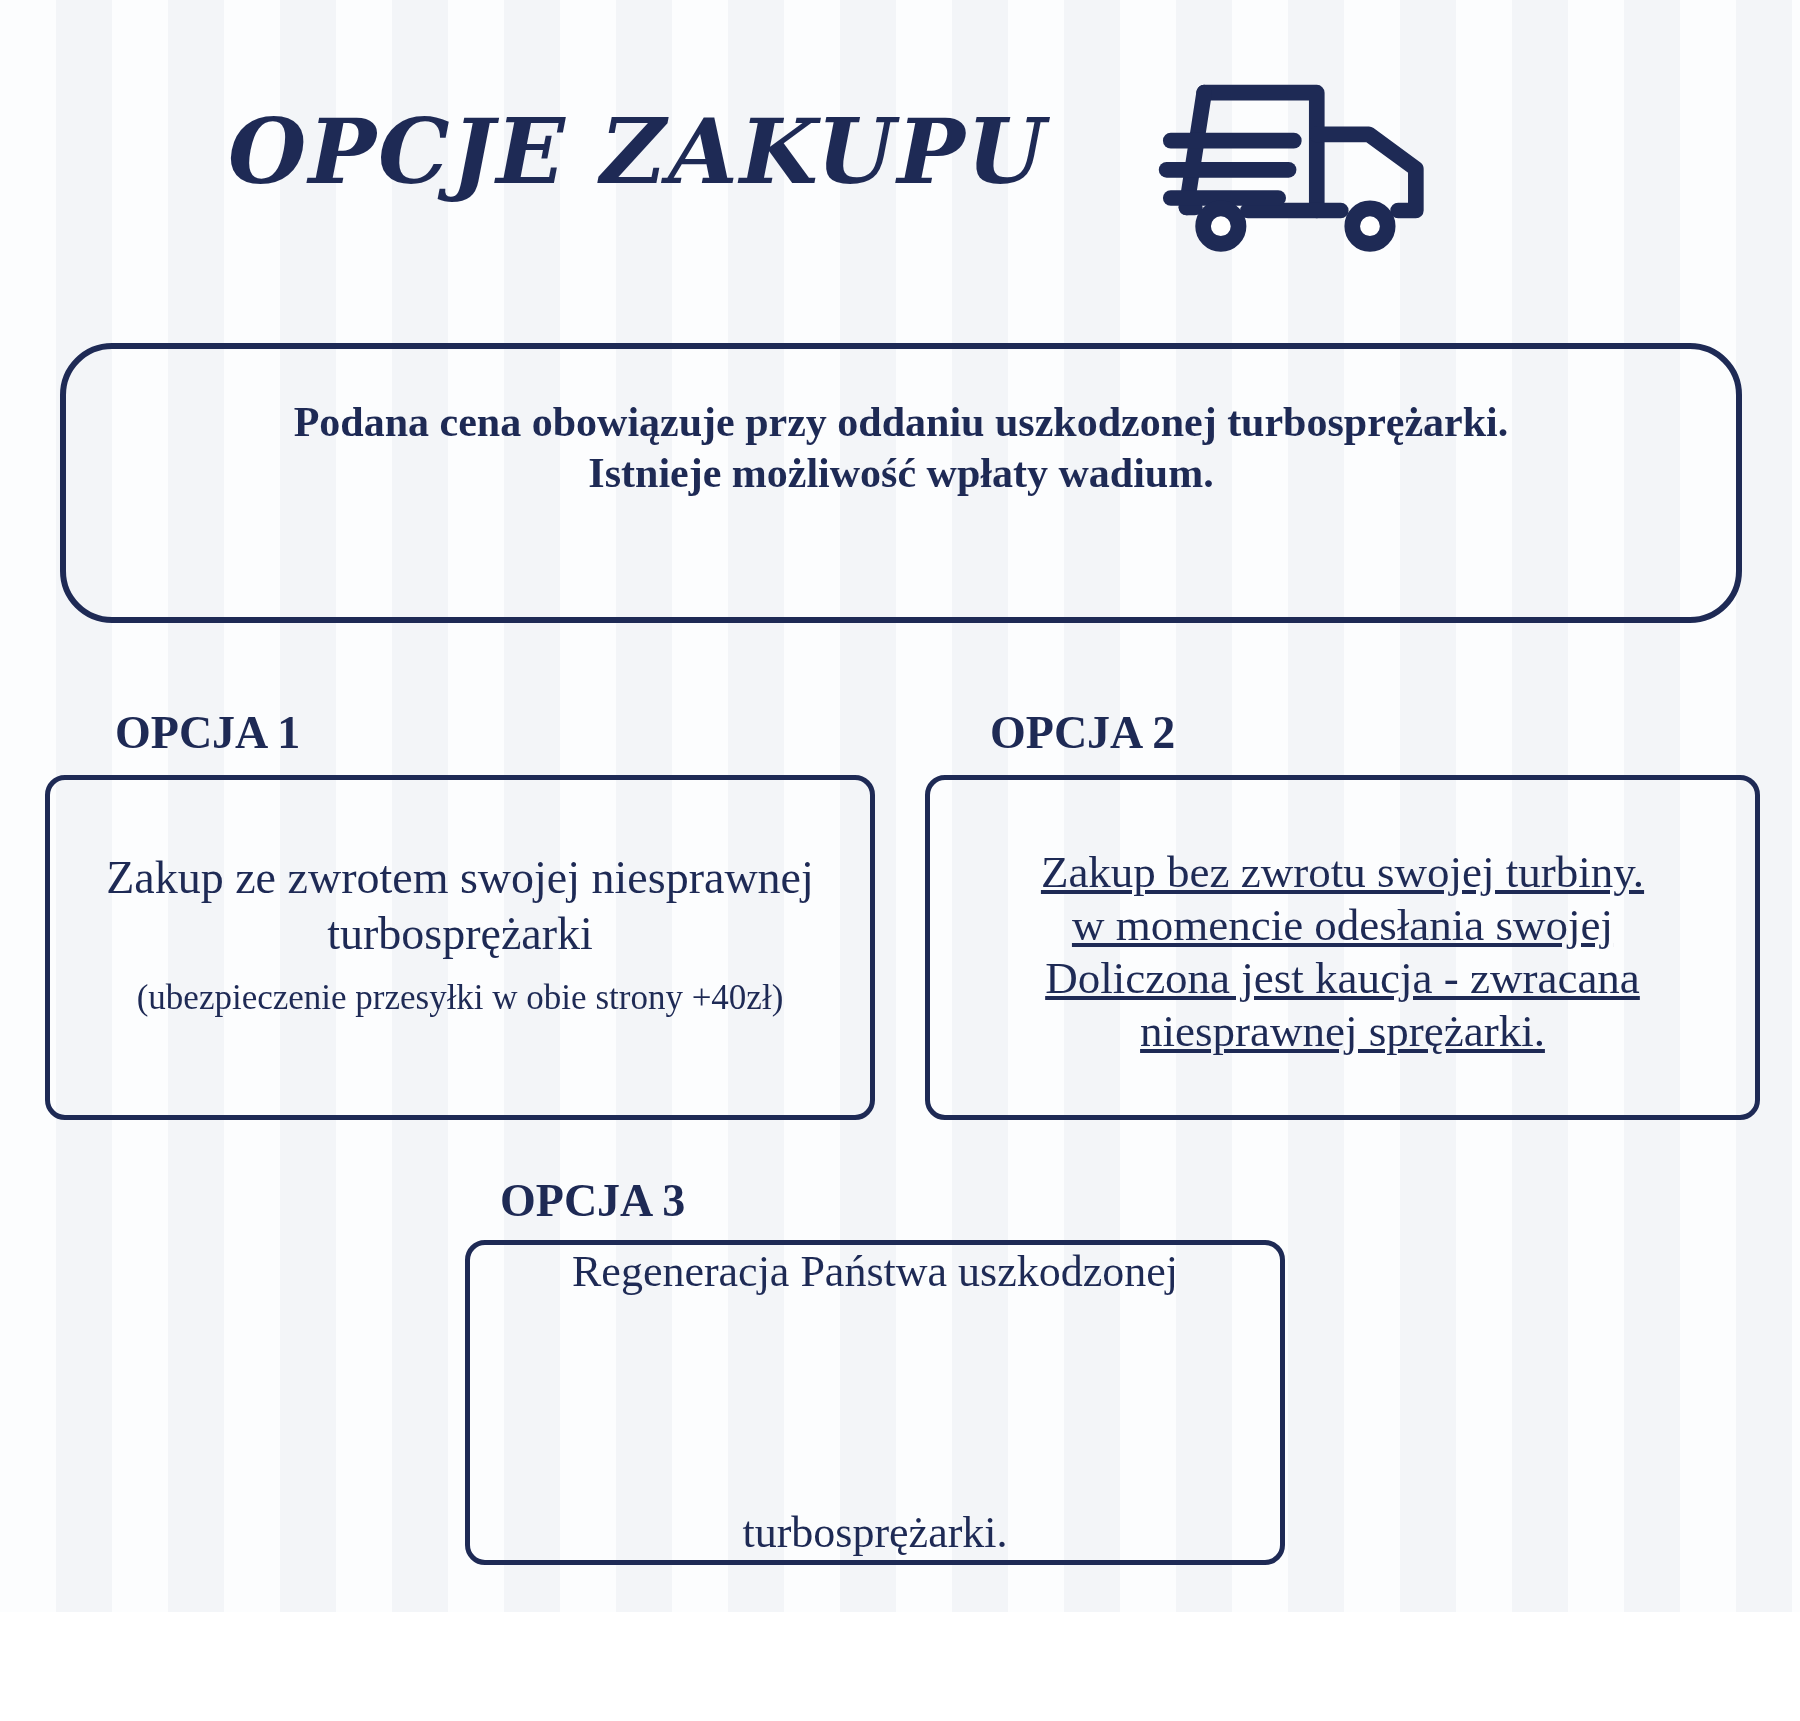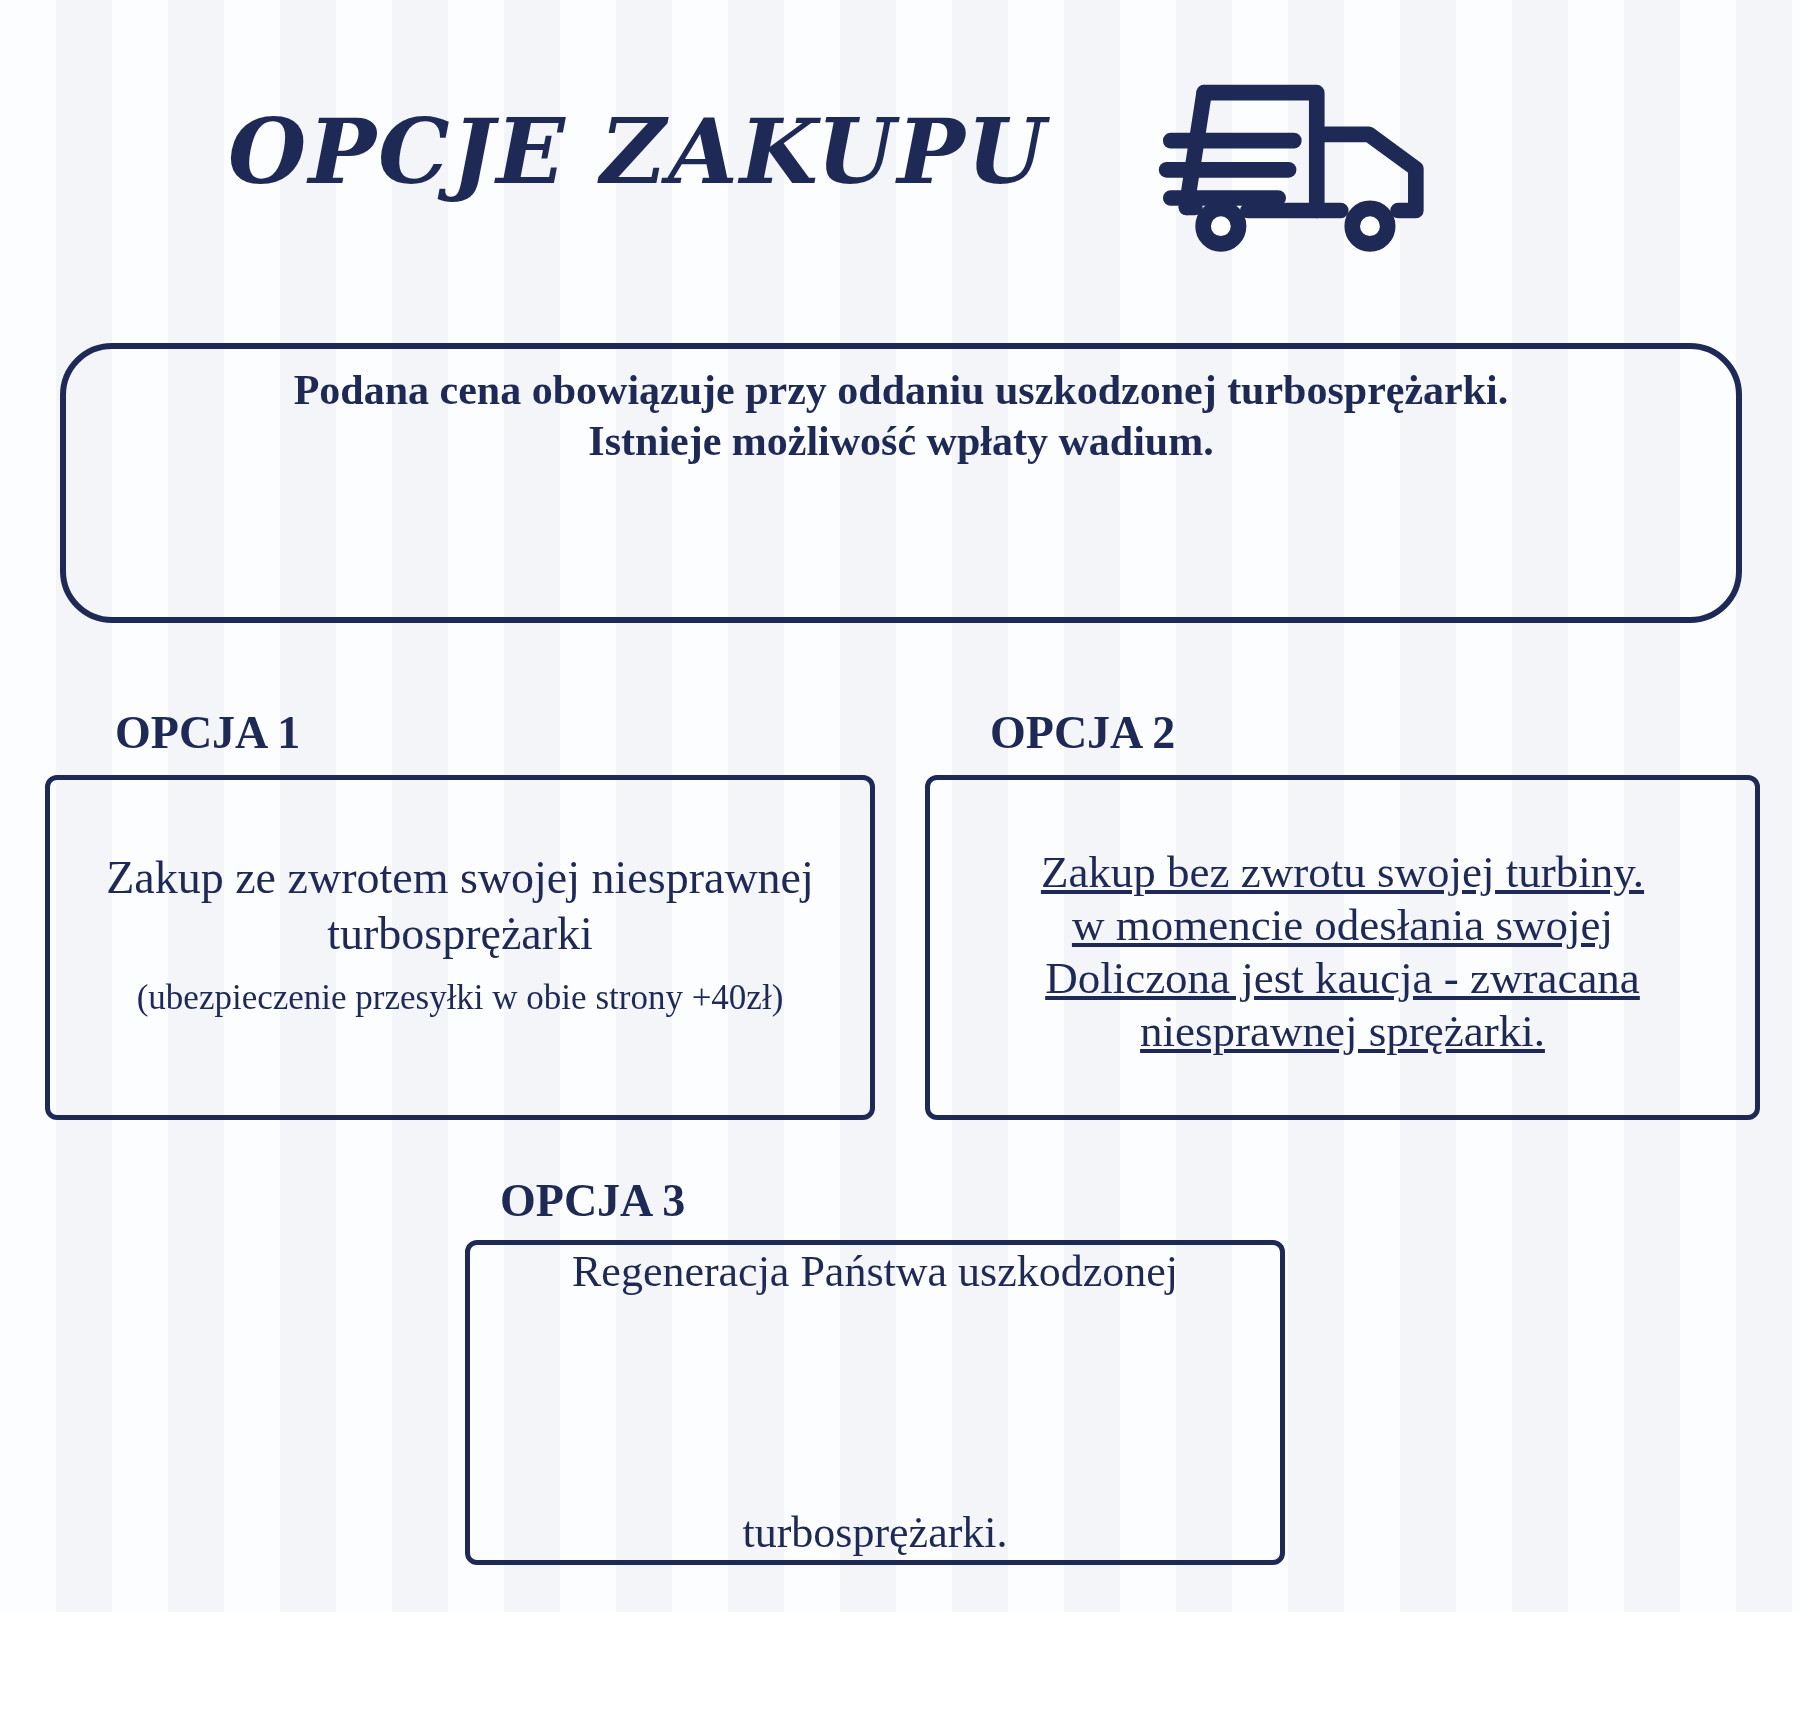--- a/index.html
+++ b/index.html
@@ -43,42 +43,42 @@
   .intro-box {
     position: absolute;
     left: 60px;
     top: 343px;
     width: 1682px;
     height: 280px;
     box-sizing: border-box;
     border: 6px solid #1e2a55;
     border-radius: 52px;
     text-align: center;
-    padding-top: 16px;
+    padding-top: 48px;
     font-weight: bold;
     font-size: 42px;
     line-height: 51px;
   }
   .intro-line-3 { margin-top: 58px; }
 
   .opcja-label {
     position: absolute;
     font-weight: bold;
     font-size: 46px;
     white-space: nowrap;
   }
   .label-1 { left: 115px;  top: 706px; }
   .label-2 { left: 990px;  top: 706px; }
   .label-3 { left: 500px;  top: 1174px; }
 
   .opt-box {
     position: absolute;
     box-sizing: border-box;
     border: 5px solid #1e2a55;
-    border-radius: 12px;
+    border-radius: 20px;
     text-align: center;
   }
   .box-1 {
     left: 45px; top: 775px;
     width: 830px; height: 345px;
     padding-top: 70px;
   }
   .box-1 .main-line { font-size: 46px; line-height: 56px; }
   .box-1 .note-line { font-size: 35px; line-height: 44px; margin-top: 14px; }
 

